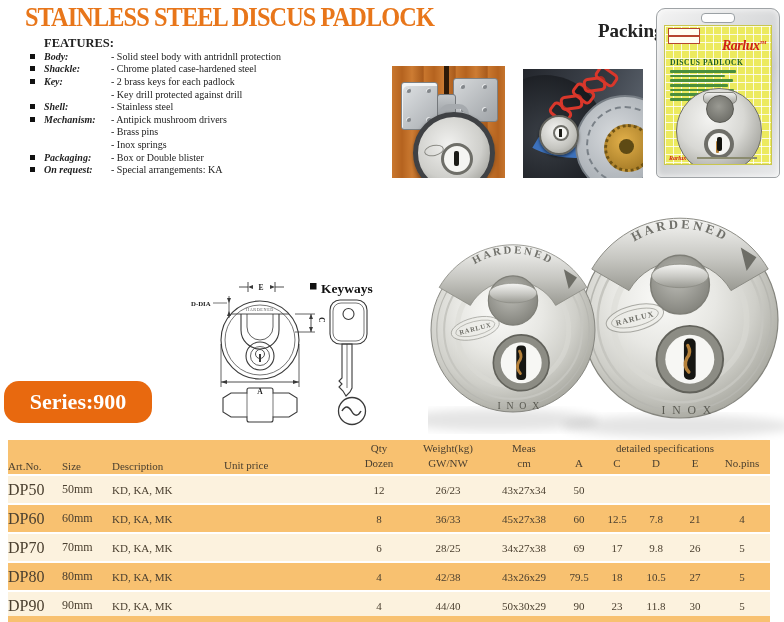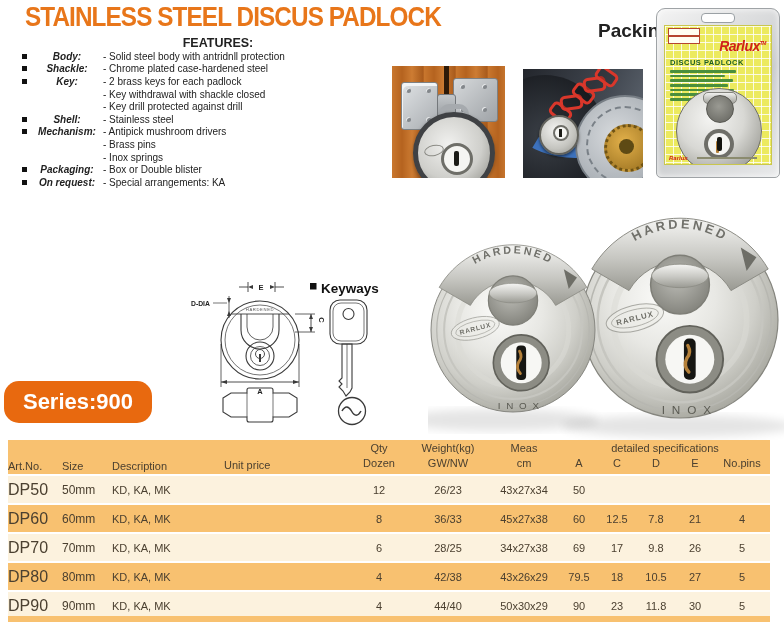--- a/index.html
+++ b/index.html
@@ -1,25 +1,25 @@
 <!DOCTYPE html>
 <html><head>
 <meta charset="utf-8">
 <style>
   html,body{margin:0;padding:0;background:#fff;}
   .page{position:relative;width:784px;height:622px;background:#fff;overflow:hidden;
-        font-family:Liberation Sans, sans-serif;color:#222;}
+        font-family:Liberation Serif, serif;color:#222;}
 
   
   .title{position:absolute;left:25px;top:2px;font-size:27px;font-weight:800;
          color:#e8761a;letter-spacing:-1px;white-space:nowrap;
          transform:scaleX(.9);transform-origin:left top;}
 
   
-  .features{position:absolute;left:0;top:36px;width:400px;text-align:center;}
+  .features{position:absolute;left:8px;top:36px;width:400px;}
   .f-heading{margin-left:36px;font-size:12.5px;font-weight:bold;height:14px;}
   .f-row{display:flex;align-items:center;height:12.6px;font-size:10px;}
   .f-bullet{width:5px;height:5px;background:#111;margin-left:22px;flex:0 0 5px;}
   .f-row.nb .f-bullet{visibility:hidden;}
   .f-label{width:62px;margin-left:9px;font-weight:bold;font-style:italic;flex:0 0 62px;}
   .f-text{margin-left:5px;white-space:nowrap;}
 
   
   .packing-label{position:absolute;left:598px;top:20px;font-size:19px;font-weight:bold;}
   .blister{position:absolute;left:656px;top:8px;width:124px;height:170px;}
@@ -139,25 +139,20 @@
       </div>
     <div class="f-row">
         <span class="f-bullet"></span>
         <span class="f-label">Shackle:</span>
         <span class="f-text">- Chrome plated case-hardened steel</span>
       </div>
     <div class="f-row">
         <span class="f-bullet"></span>
         <span class="f-label">Key:</span>
         <span class="f-text">- 2 brass keys for each padlock</span>
-      </div>
-    <div class="f-row nb">
-        <span class="f-bullet"></span>
-        <span class="f-label"></span>
-        <span class="f-text">- Key withdrawal with shackle closed</span>
       </div>
     <div class="f-row nb">
         <span class="f-bullet"></span>
         <span class="f-label"></span>
         <span class="f-text">- Key drill protected against drill</span>
       </div>
     <div class="f-row">
         <span class="f-bullet"></span>
         <span class="f-label">Shell:</span>
         <span class="f-text">- Stainless steel</span>

